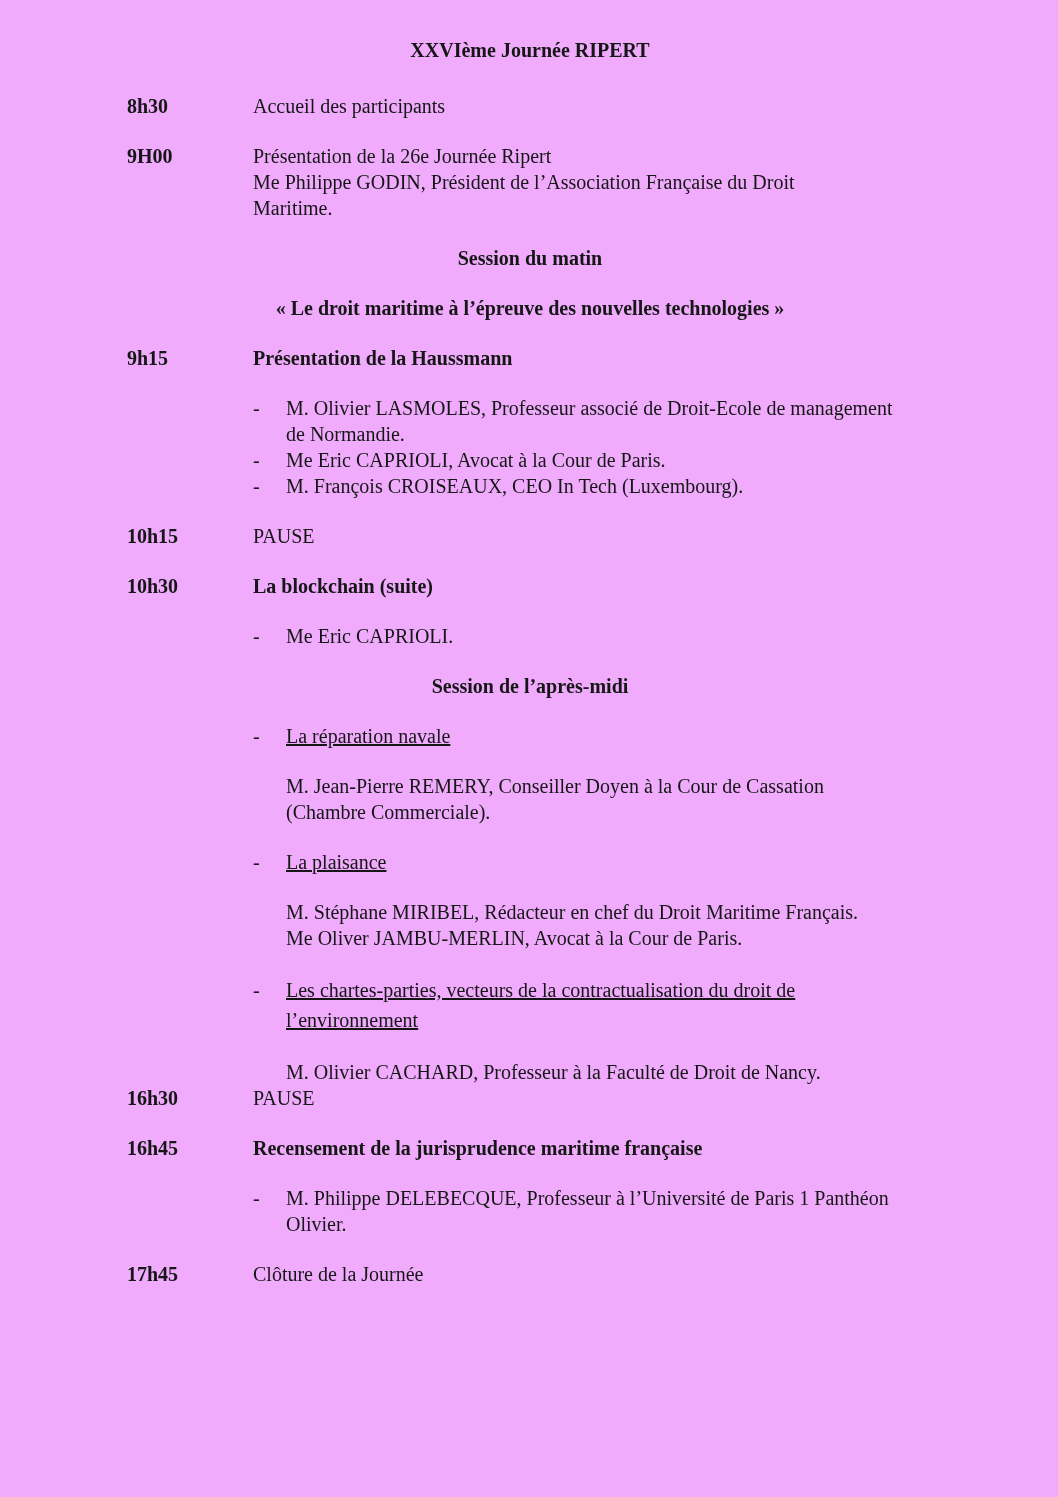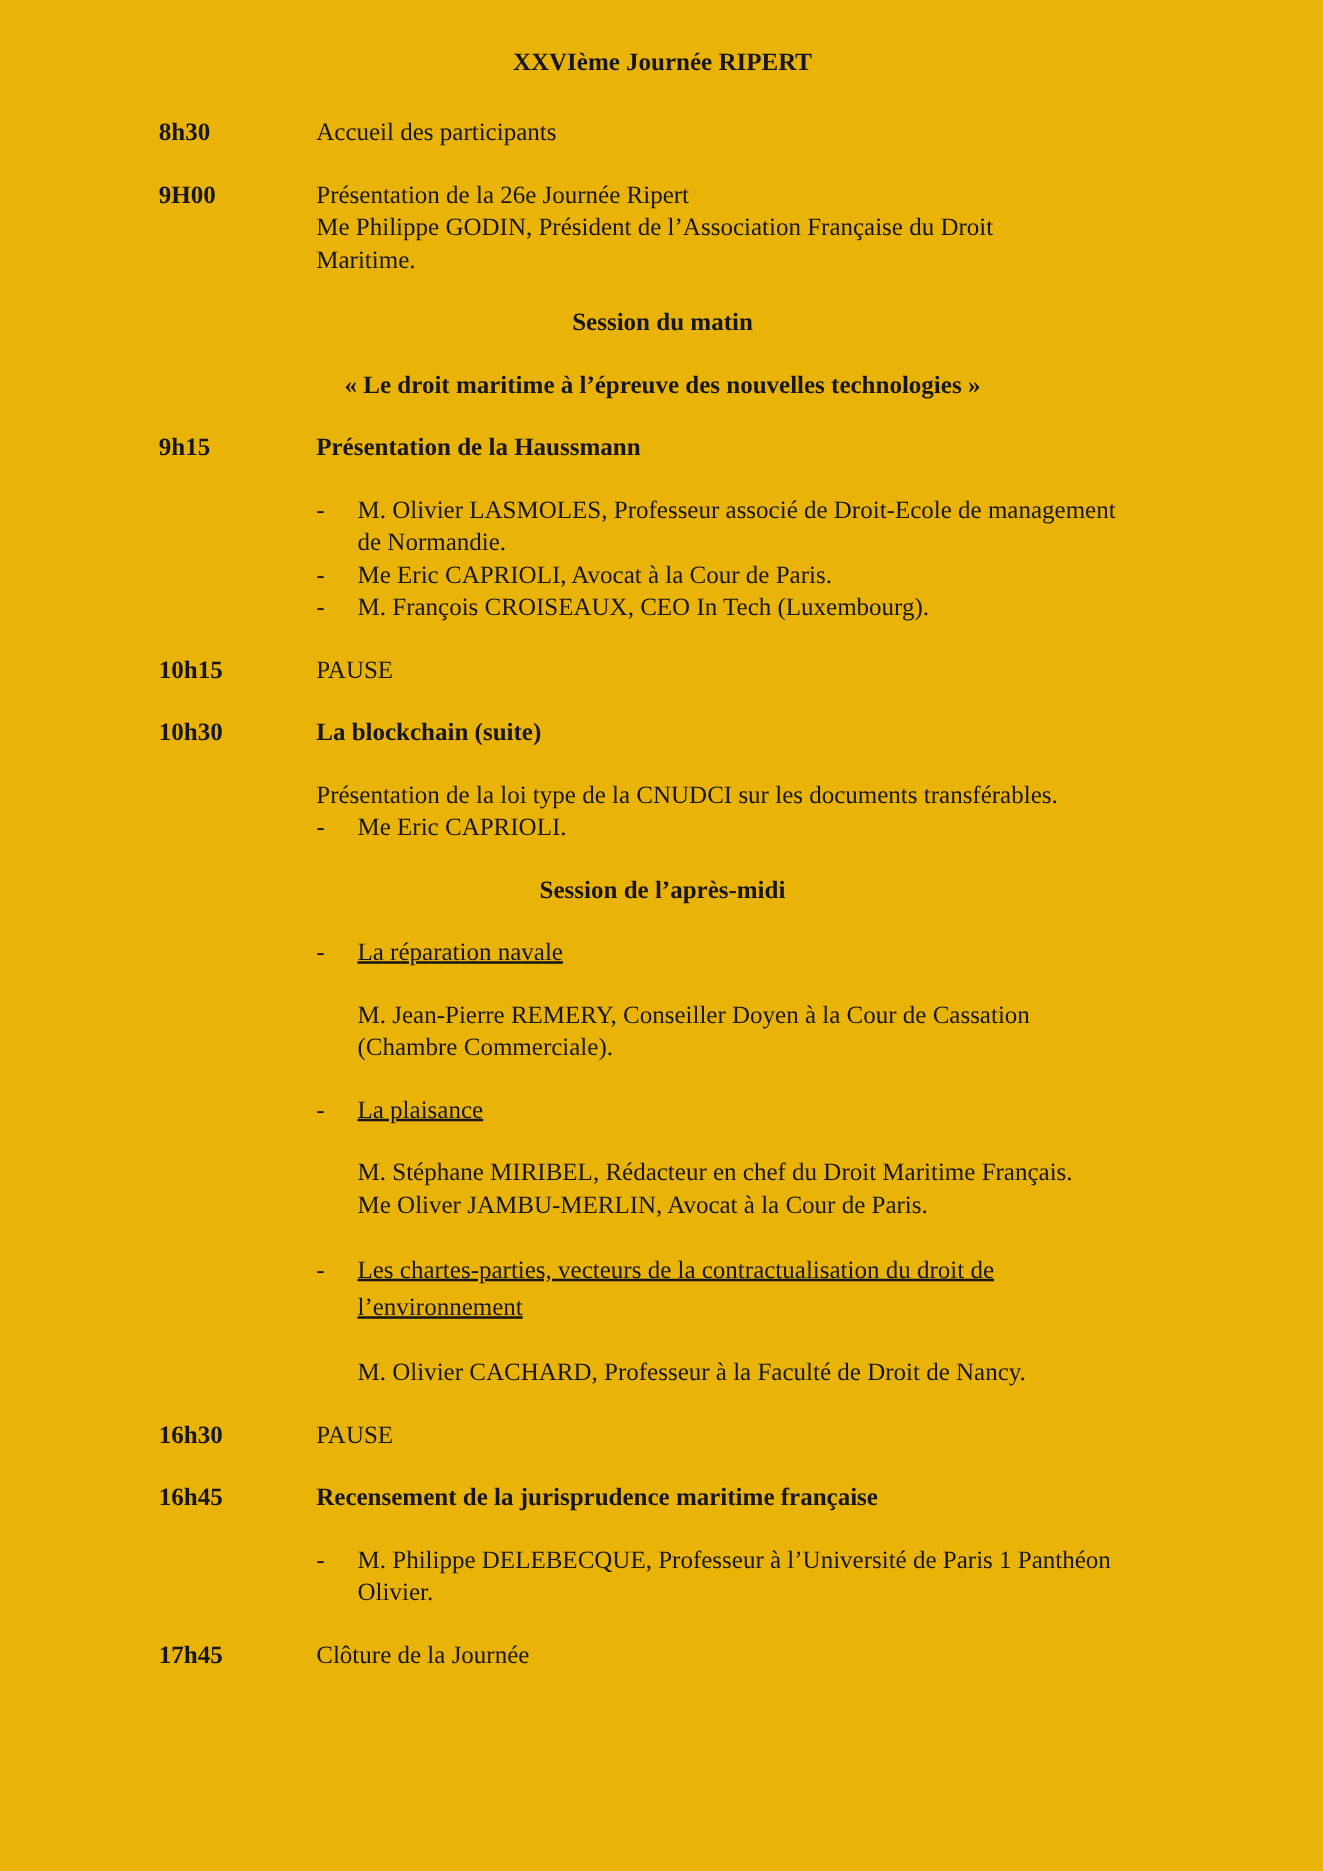--- a/index.html
+++ b/index.html
@@ -1,21 +1,21 @@
 <!DOCTYPE html>
 <html><head>
 <meta charset="utf-8">
 <style>
   html, body { margin: 0; padding: 0; background: #ffffff; }
   .page {
     position: relative;
     width: 1058px;
     height: 1497px;
     box-sizing: border-box;
-    background: #eab308;
+    background: #f0abfc;
     padding: 37px 20px 0 127px;
     font-family: "Liberation Serif", "DejaVu Serif", serif;
     font-size: 20px;
     line-height: 26px;
     color: #161616;
     overflow: hidden;
   }
   .doc-title {
     width: 806px;            
     text-align: center;
@@ -102,21 +102,20 @@
   </div>
 
   <div class="row">
     <div class="time">10h30</div>
     <div class="content">
       <div class="line bold">La blockchain (suite)</div>
     </div>
   </div>
 
   <div class="indent" style="margin-bottom:24px">
-    <div class="line">Présentation de la loi type de la CNUDCI sur les documents transférables.</div>
     <div class="bullet">
       <div class="dash">-</div>
       <div class="line">Me Eric CAPRIOLI.</div>
     </div>
   </div>
 
 
   <div class="center-heading">Session de l’après-midi</div>
 
 
@@ -144,21 +143,21 @@
 
   <div class="indent lh-lg" style="margin-bottom:24px">
     <div class="bullet">
       <div class="dash">-</div>
       <div>
         <div class="line u">Les chartes-parties, vecteurs de la contractualisation du droit de</div>
         <div class="line u">l’environnement</div>
       </div>
     </div>
   </div>
-  <div class="indent2" style="margin-bottom:24px">
+  <div class="indent2" style="">
     <div class="line">M. Olivier CACHARD, Professeur à la Faculté de Droit de Nancy.</div>
   </div>
 
   <div class="row">
     <div class="time">16h30</div>
     <div class="content">
       <div class="line">PAUSE</div>
     </div>
   </div>
 

